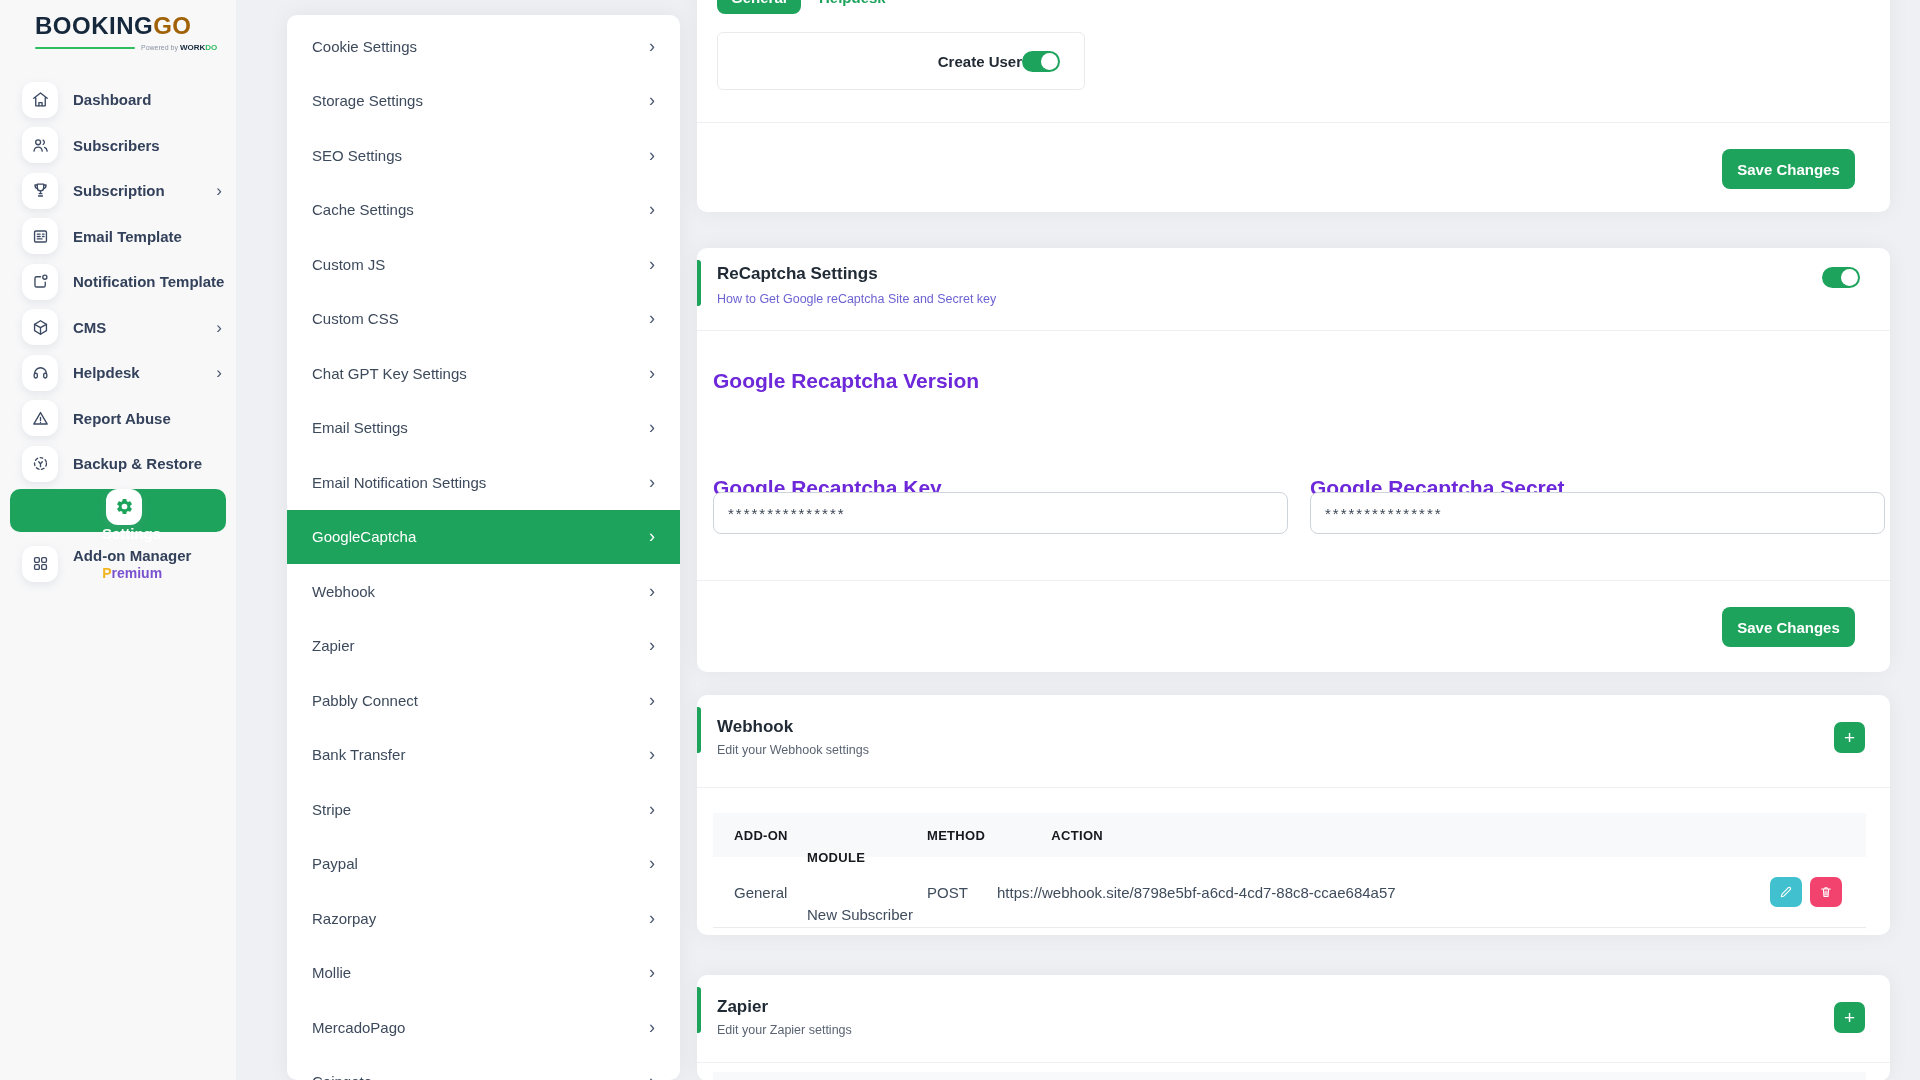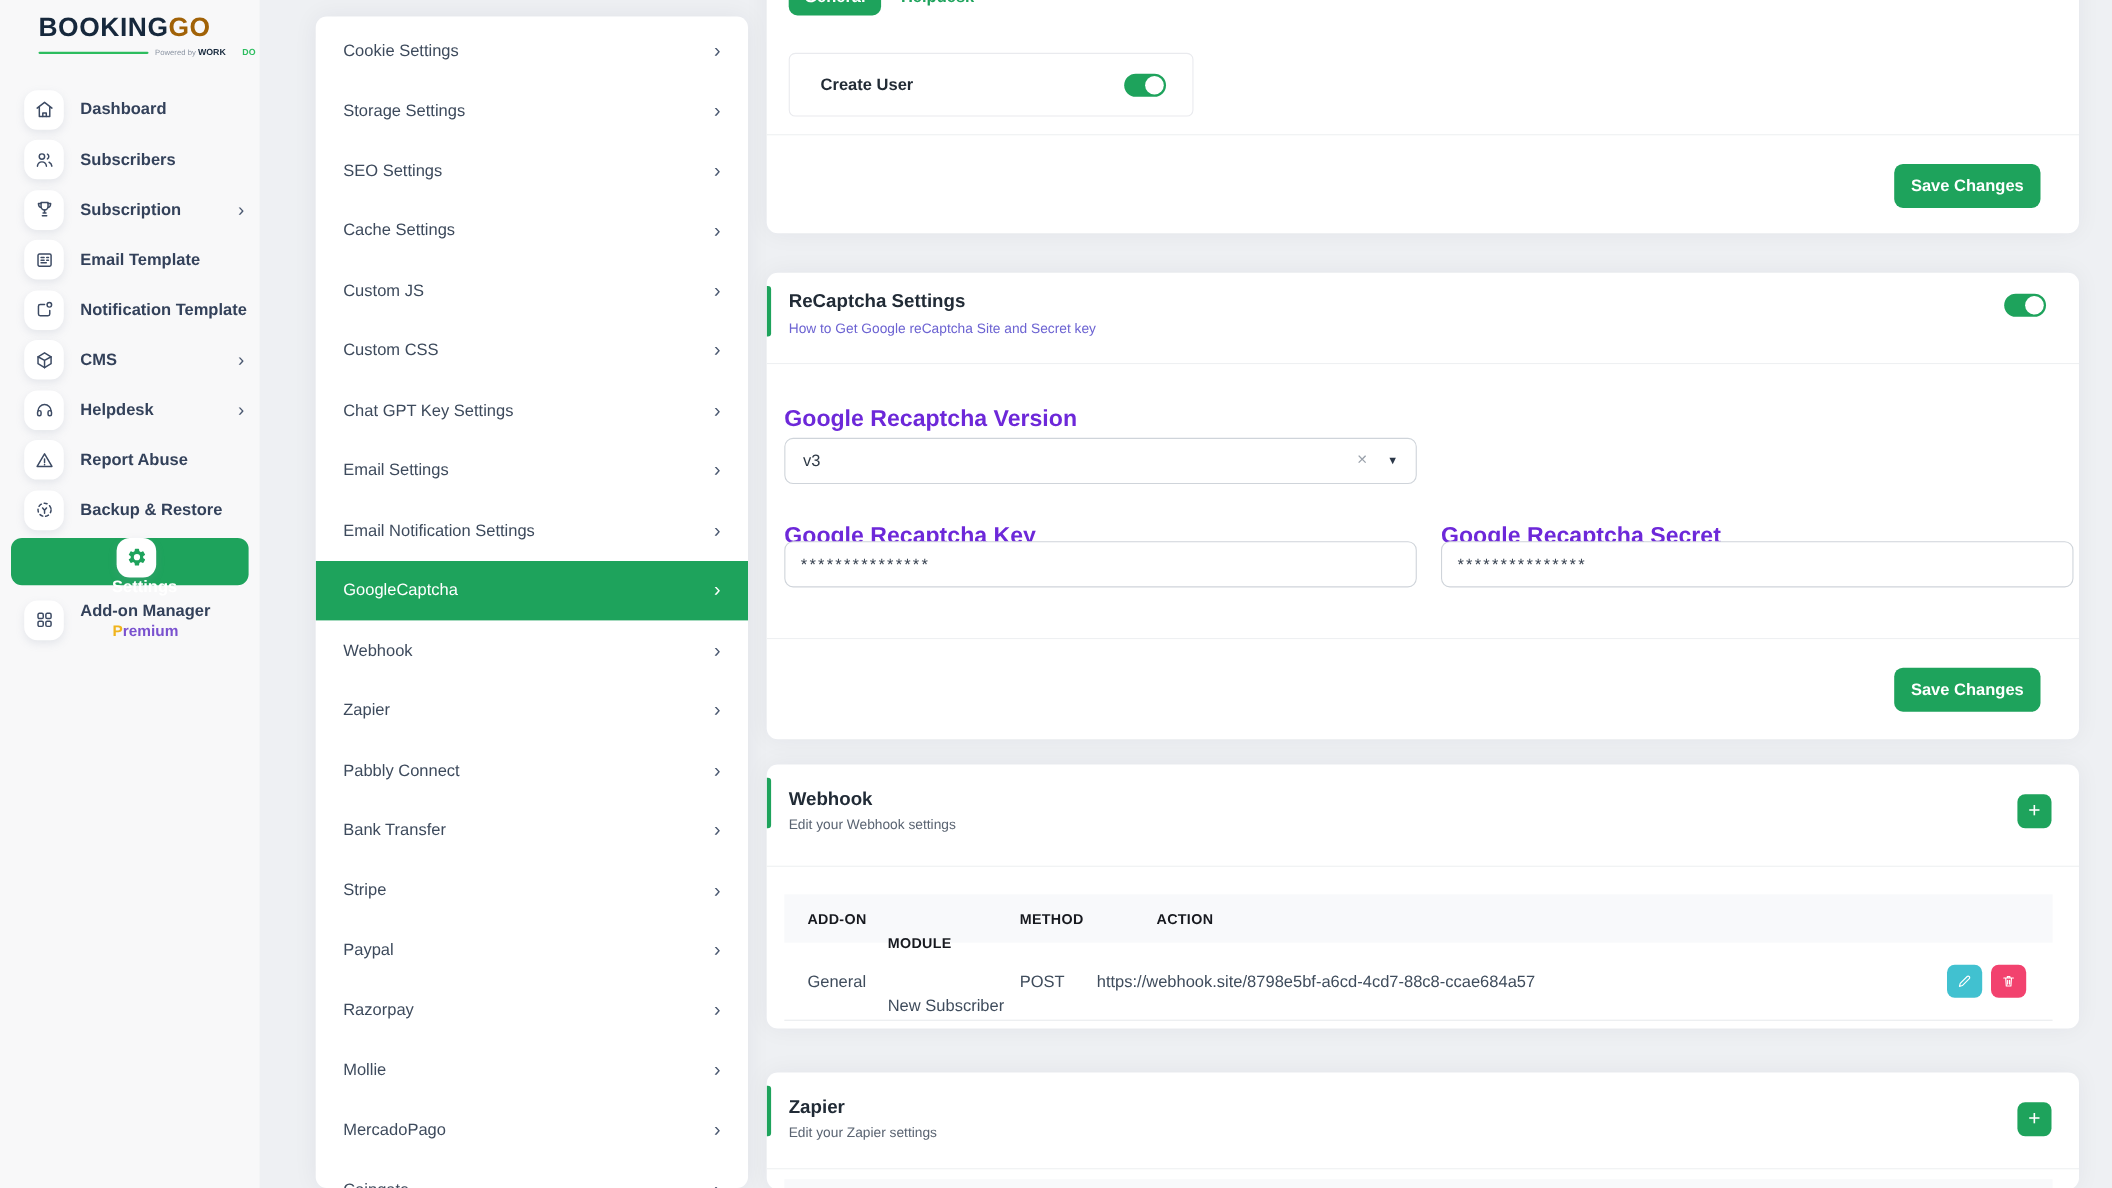--- a/index.html
+++ b/index.html
@@ -8,21 +8,21 @@
 
   
   .sidebar { position:absolute; left:0; top:0; width:236px; height:1080px; background:#f8f8f9; }
   .logo { position:absolute; left:35px; top:12px; cursor:pointer; }
   .logo-text { font-size:24px; font-weight:800; letter-spacing:.5px; color:#16283c; }
   .logo-text .green { color:#a16207; }
   .logo-sub { display:flex; align-items:center; gap:6px; margin-top:3px; }
   .logo-line { display:inline-block; width:100px; height:2px; background:#2dbd5f; border-radius:2px; }
   .powered { font-size:7px; color:#8b94a3; white-space:nowrap; }
   .powered b { color:#16283c; font-size:8px; }
-  .powered b .green { color:#2dbd5f;margin-left:15px; }
+  .powered b .green { color:#2dbd5f; }
 
   .nav { position:absolute; top:77px; left:0; right:0; }
   .nav-item { height:45.5px; display:flex; align-items:center; padding-left:22px; cursor:pointer; position:relative; }
   .tile { width:36px; height:36px; background:#ffffff; border-radius:12px; display:flex; align-items:center;
     justify-content:center; box-shadow:0 3px 8px rgba(140,152,170,.18); flex:0 0 36px; }
   .tile svg { width:19px; height:19px; stroke:#3c4a63; stroke-width:1.7; fill:none;
     stroke-linecap:round; stroke-linejoin:round; }
   .nav-label { margin-left:15px; font-size:15px; font-weight:600; color:#33415a; }
   .nav-chev { position:absolute; right:14px; font-size:17px; color:#4a5870; line-height:1; }
   .nav-item.active { background:#1ea35c; border-radius:10px; margin:2px 10px; padding-left:12px; height:43px;flex-direction:column; }
@@ -53,21 +53,21 @@
   .card3 { top:695px; height:240px; }
   .card4 { top:975px; height:106px; }
 
   .tab-active { position:absolute; left:20px; top:40px; width:84px; height:34px; background:#1ea35c;
     color:#fff; font-size:15px; font-weight:600; border-radius:8px; display:flex; align-items:center;
     justify-content:center; cursor:pointer; }
   .tab-link { position:absolute; left:122px; top:40px; height:34px; display:flex; align-items:center;
     color:#1ea35c; font-size:15px; font-weight:600; cursor:pointer; }
 
   .cu-box { position:absolute; left:20px; top:92px; width:368px; height:58px; border:1px solid #e9eaee;
-    border-radius:6px; display:flex; align-items:center; justify-content:space-between; padding:0 24px 0 28px;margin-top:16px; }
+    border-radius:6px; display:flex; align-items:center; justify-content:flex-end; padding:0 24px 0 28px; }
   .cu-label { font-size:15px; font-weight:700; color:#222b35; }
 
   .toggle { width:38px; height:21px; background:#1ea35c; border-radius:11px; position:relative; cursor:pointer; flex:0 0 38px; }
   .toggle .knob { position:absolute; right:2px; top:2px; width:17px; height:17px; border-radius:50%; background:#ffffff; }
 
   .sep { position:absolute; left:0; right:0; height:1px; background:#eef0f2; }
   .save-btn { position:absolute; right:35px; width:133px; height:40px; background:#1ea35c; color:#fff;
     font-size:15px; font-weight:600; border:none; border-radius:8px; cursor:pointer;
     font-family:"Liberation Sans", sans-serif; }
 
@@ -331,25 +331,20 @@
 <section class="card card2">
   <div class="accent"></div>
   <div class="card-title">ReCaptcha Settings</div>
   <div class="card-link">How to Get Google reCaptcha Site and Secret key</div>
   <span class="toggle hdr-toggle">
       <span class="knob"></span>
     </span>
   <div class="sep" style="top:82px"></div>
 
   <div class="field-label" style="left:16px; top:121px">Google Recaptcha Version</div>
-  <div class="select">
-    <span class="val">v3</span>
-    <span class="clear">×</span>
-    <span class="caret">▼</span>
-  </div>
 
   <div class="field-label" style="left:16px; top:228px">Google Recaptcha Key</div>
   <input class="txt-input" style="left: 16px; top: 244px;" type="text" readonly="" value="***************">
 
   <div class="field-label" style="left:613px; top:228px">Google Recaptcha Secret</div>
   <input class="txt-input" style="left: 613px; top: 244px;" type="text" readonly="" value="***************">
 
   <div class="sep" style="top:332px"></div>
   <button class="save-btn" style="top:359px">Save Changes</button>
 </section>

